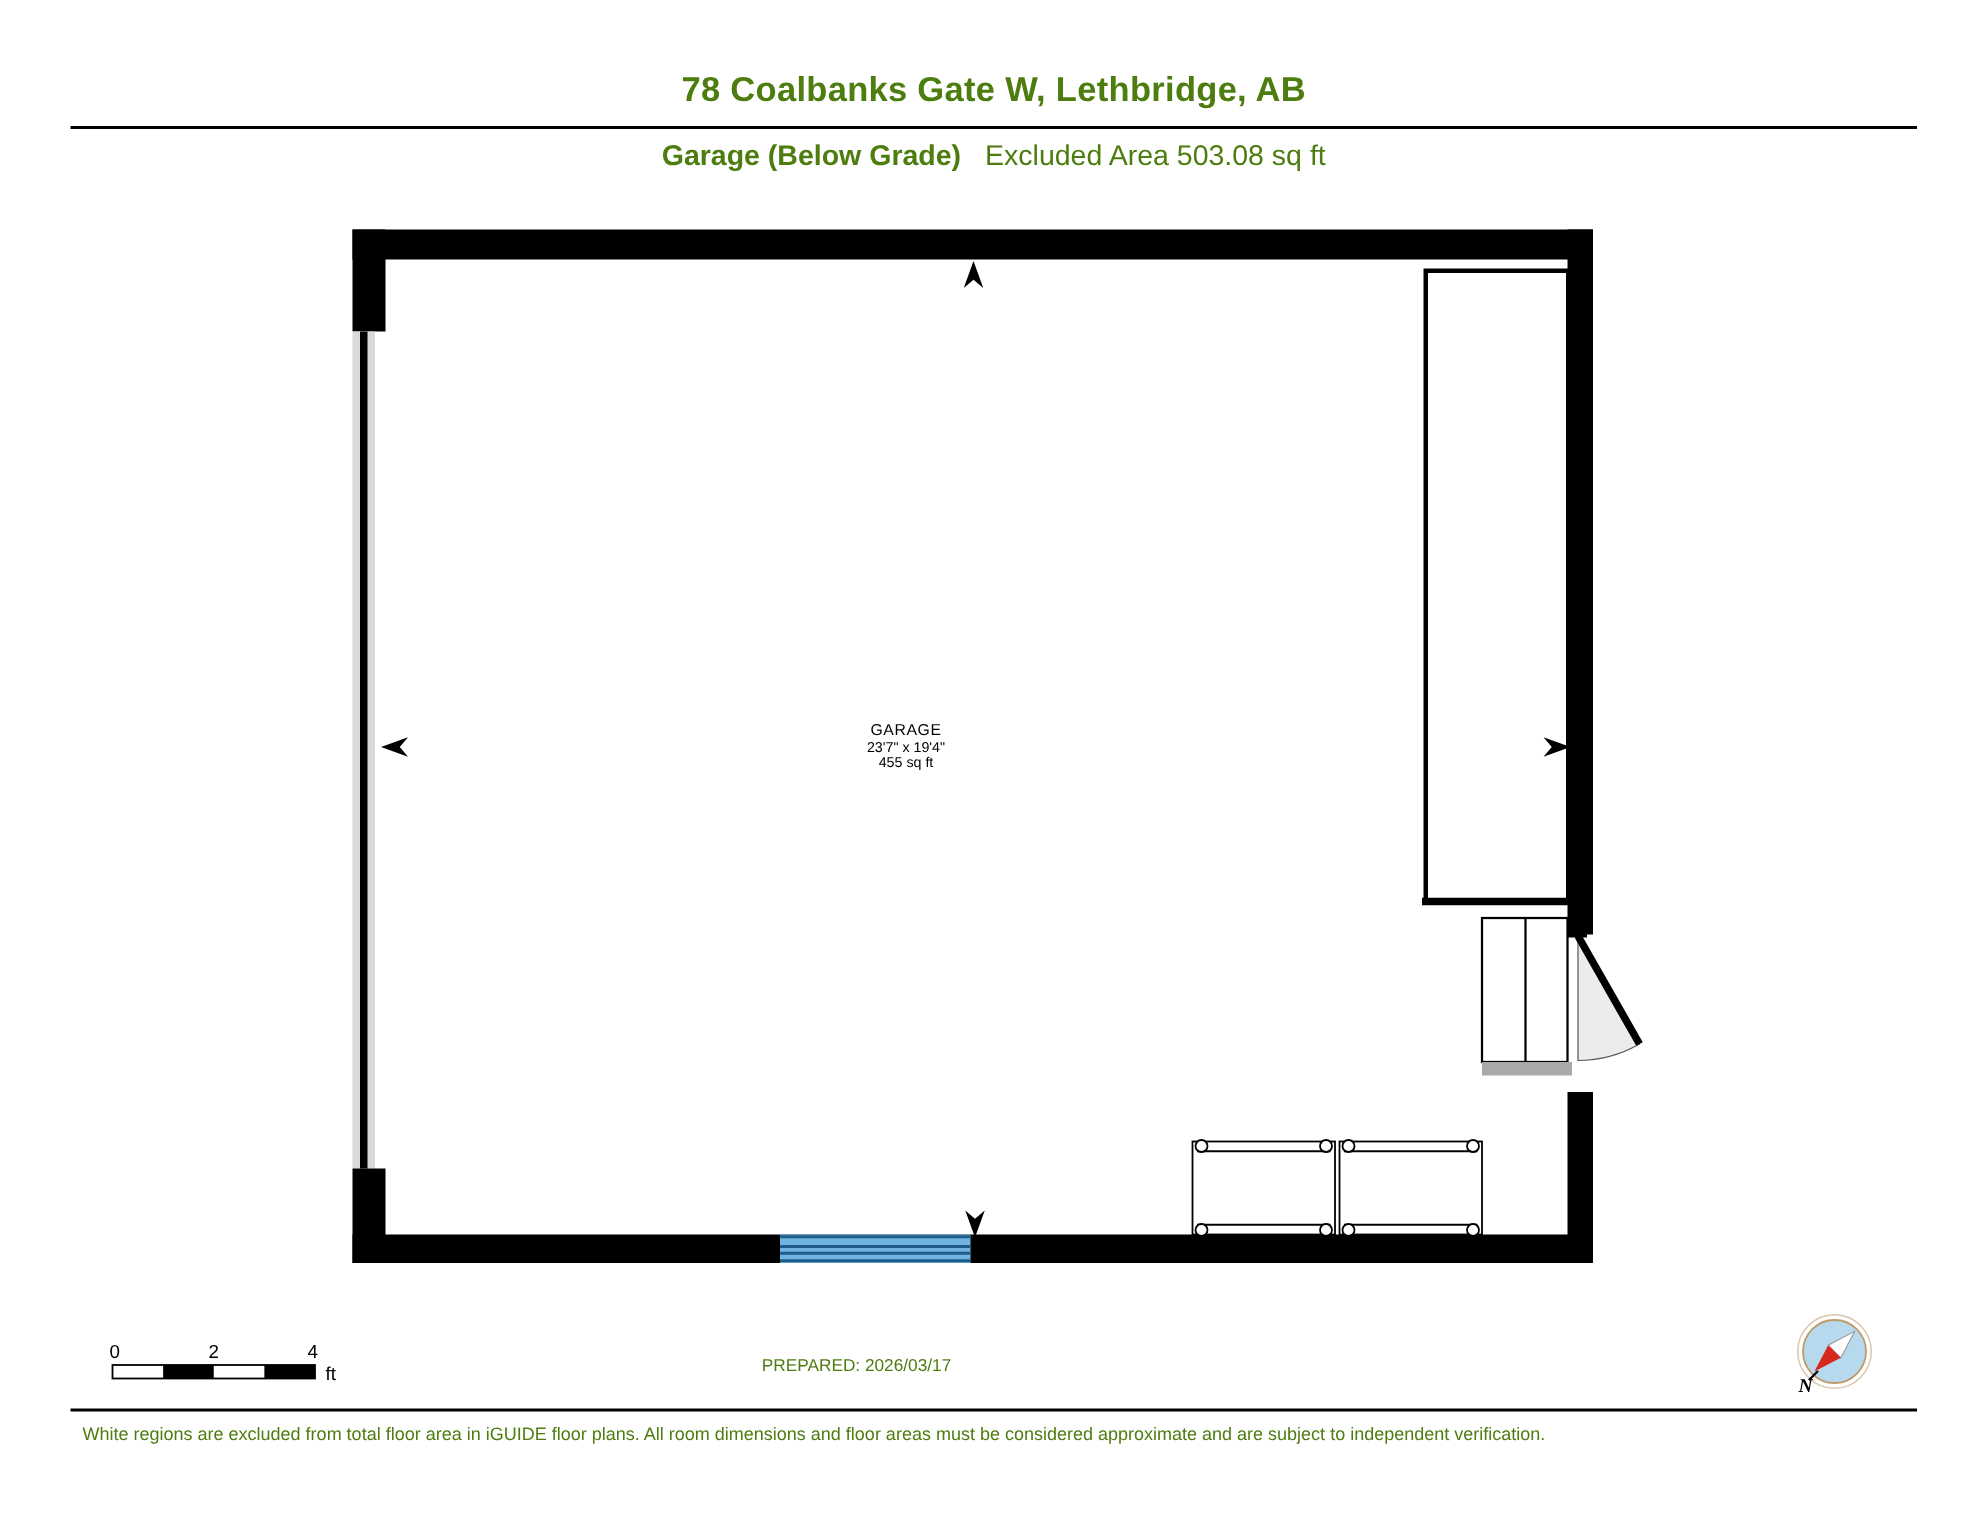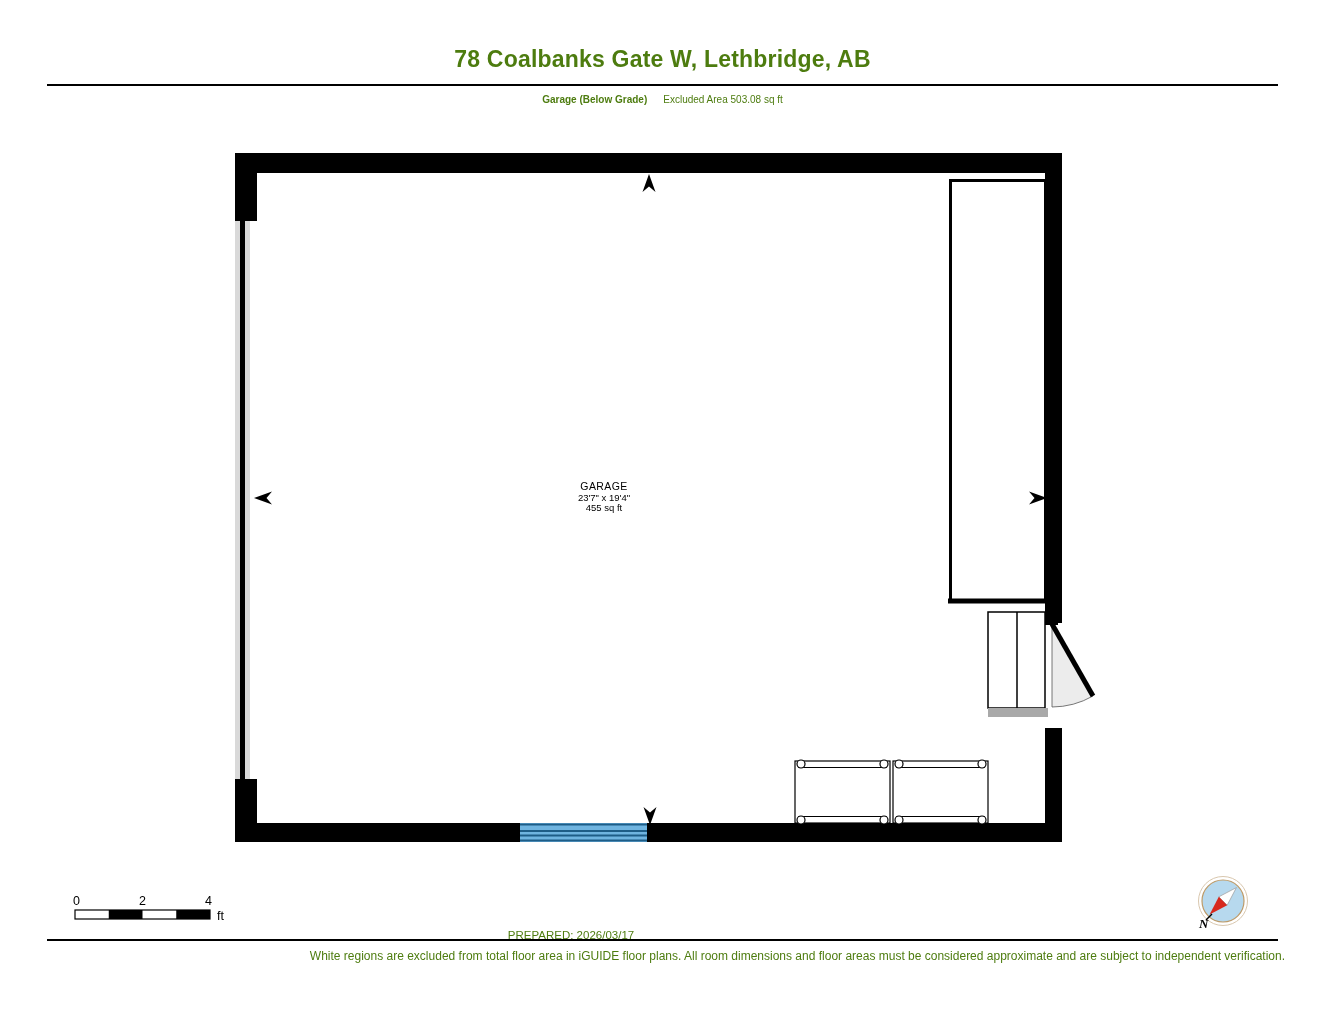--- a/index.html
+++ b/index.html
@@ -3,36 +3,36 @@
 <meta charset="utf-8">
 <style>
   html,body{margin:0;padding:0;background:#ffffff;}
   .page{position:relative;width:1325px;height:1024px;background:#ffffff;
         font-family:"Liberation Sans", sans-serif;color:#4d7c0f;overflow:hidden;}
   .title{position:absolute;left:0;top:46px;width:1325px;text-align:center;
          font-size:23px;font-weight:bold;letter-spacing:0.2px;}
   .rule{position:absolute;left:47px;width:1231px;height:2px;background:#000;}
   .rule-top{top:84px;}
   .rule-bottom{top:939px;}
-  .subtitle{position:absolute;left:0;top:94px;width:1325px;text-align:center;font-size:10px;}
+  .subtitle{position:absolute;left:0;top:94px;width:1325px;text-align:center;font-size:19px;}
   .subtitle .bold{font-weight:bold;}
   .subtitle .gap{display:inline-block;width:16px;}
   .plan-svg{position:absolute;left:230px;top:148px;}
   .plan-svg text{font-family:"Liberation Sans", sans-serif;fill:#000;}
   .room-name{font-size:10.5px;letter-spacing:0.4px;}
   .room-dim,.room-area{font-size:9.5px;}
   .wall{fill:#000000;}
   .thinline{stroke:#000;fill:none;}
   .scalebar-svg{position:absolute;left:65px;top:890px;}
   .scalebar-svg text{font-family:"Liberation Sans", sans-serif;font-size:12.5px;fill:#000;}
-  .prepared{position:absolute;left:0;top:905px;width:1142px;text-align:center;font-size:11.5px;margin-top:24px;}
+  .prepared{position:absolute;left:0;top:905px;width:1142px;text-align:center;font-size:11.5px;}
   .compass-svg{position:absolute;left:1196px;top:874px;}
   .compass-svg .north{font-size:13px;font-style:italic;font-weight:bold;
                       font-family:"Liberation Serif", serif;}
-  .disclaimer{position:absolute;left:55px;top:949px;width:1230px;font-size:12px;text-align:right;}
+  .disclaimer{position:absolute;left:55px;top:949px;width:1230px;font-size:12px;}
 </style>
 </head>
 <body>
 
 <div class="page">
 
   <div class="title">78 Coalbanks Gate W, Lethbridge, AB</div>
   <div class="rule rule-top"></div>
 
   <div class="subtitle">

